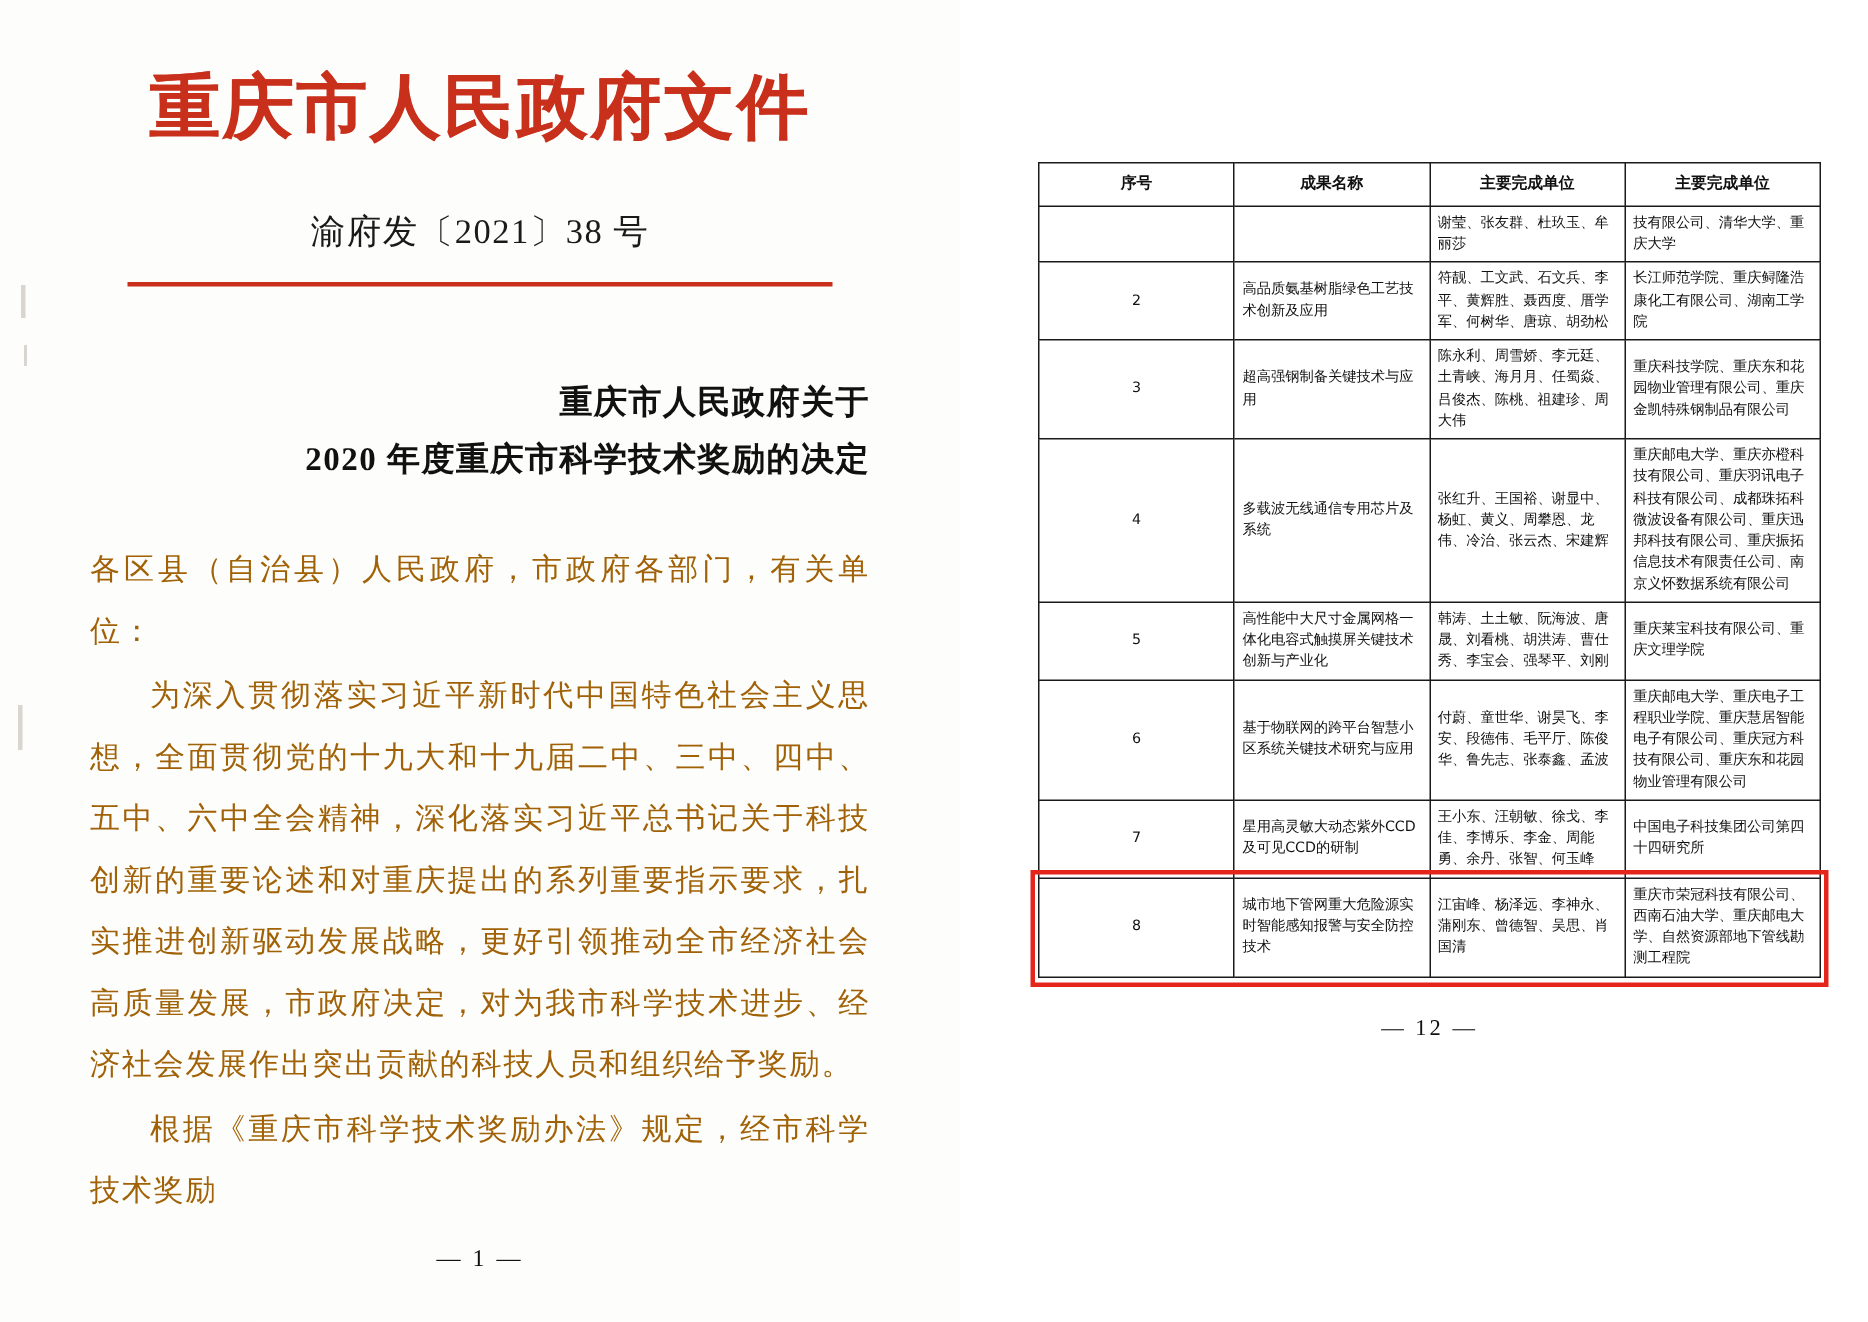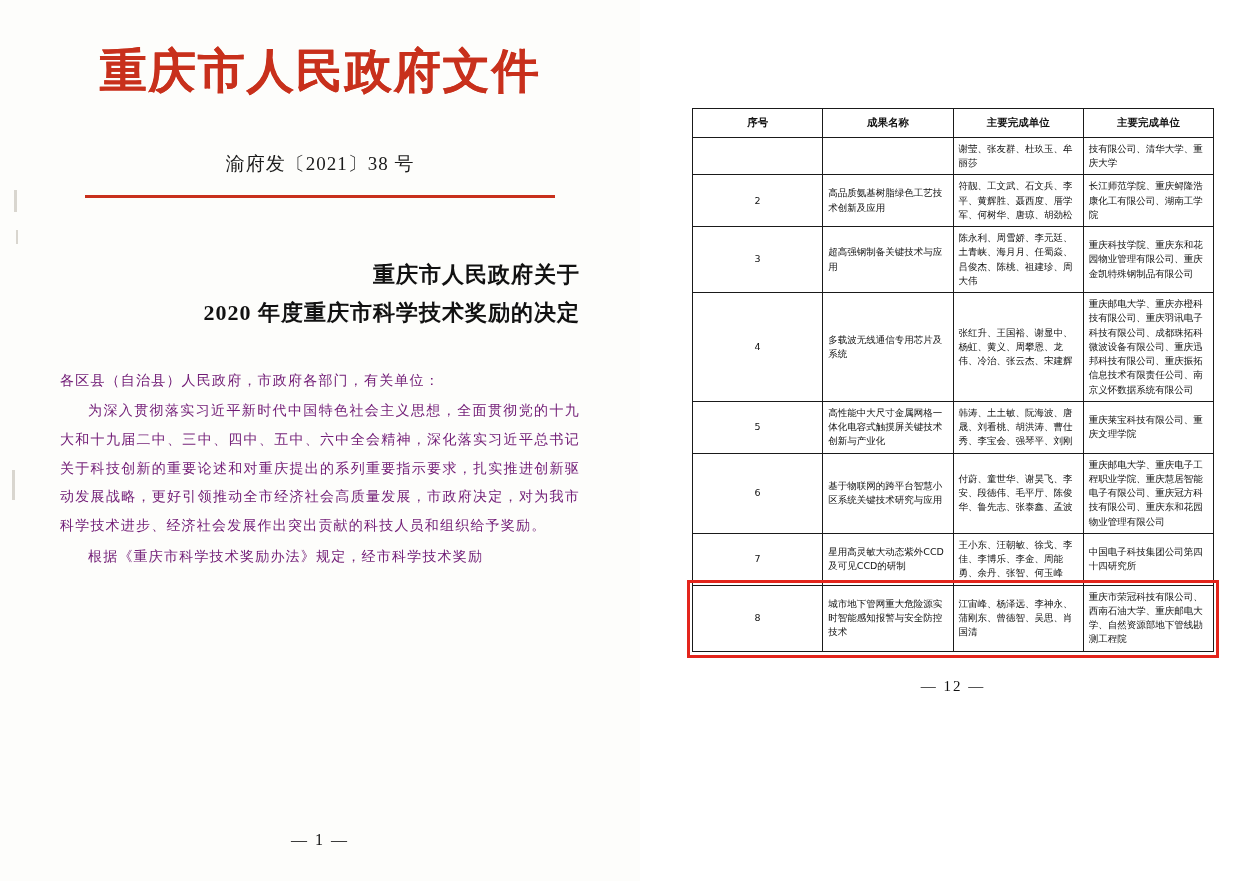--- a/index.html
+++ b/index.html
@@ -35,44 +35,44 @@
     text-align: center;
     color: #c8301c;
     font-family: "DejaVu Serif", serif;
     font-weight: bold;
     font-size: 47px;
     letter-spacing: 2px;
     text-shadow: 0.5px 0 0 #c8301c;
   }
   .doc-number {
     text-align: center;
-    font-size: 19px;
+    font-size: 23px;
     color: #1a1a1a;
-    margin-top: 48px;
+    margin-top: 36px;
     letter-spacing: 1px;
   }
   .red-rule {
     margin: 18px auto 0 auto;
     width: 470px;
     height: 2.5px;
     background: #c8301c;
   }
   .doc-heading {
     text-align: right;
     font-weight: bold;
     font-size: 22px;
     color: #111;
     margin-top: 58px;
     line-height: 1.75;
     letter-spacing: 1px;
   }
   .doc-body {
     margin-top: 34px;
-    font-size: 14px;
-    color: #701a75;
+    font-size: 20px;
+    color: #a16207;
     line-height: 2.05;
     letter-spacing: 1.2px;
     text-align: justify;
   }
   .doc-body p {
     margin: 0 0 2px 0;
   }
   .indent2 { text-indent: 2em; }
   .page-num-left {
     position: absolute;

